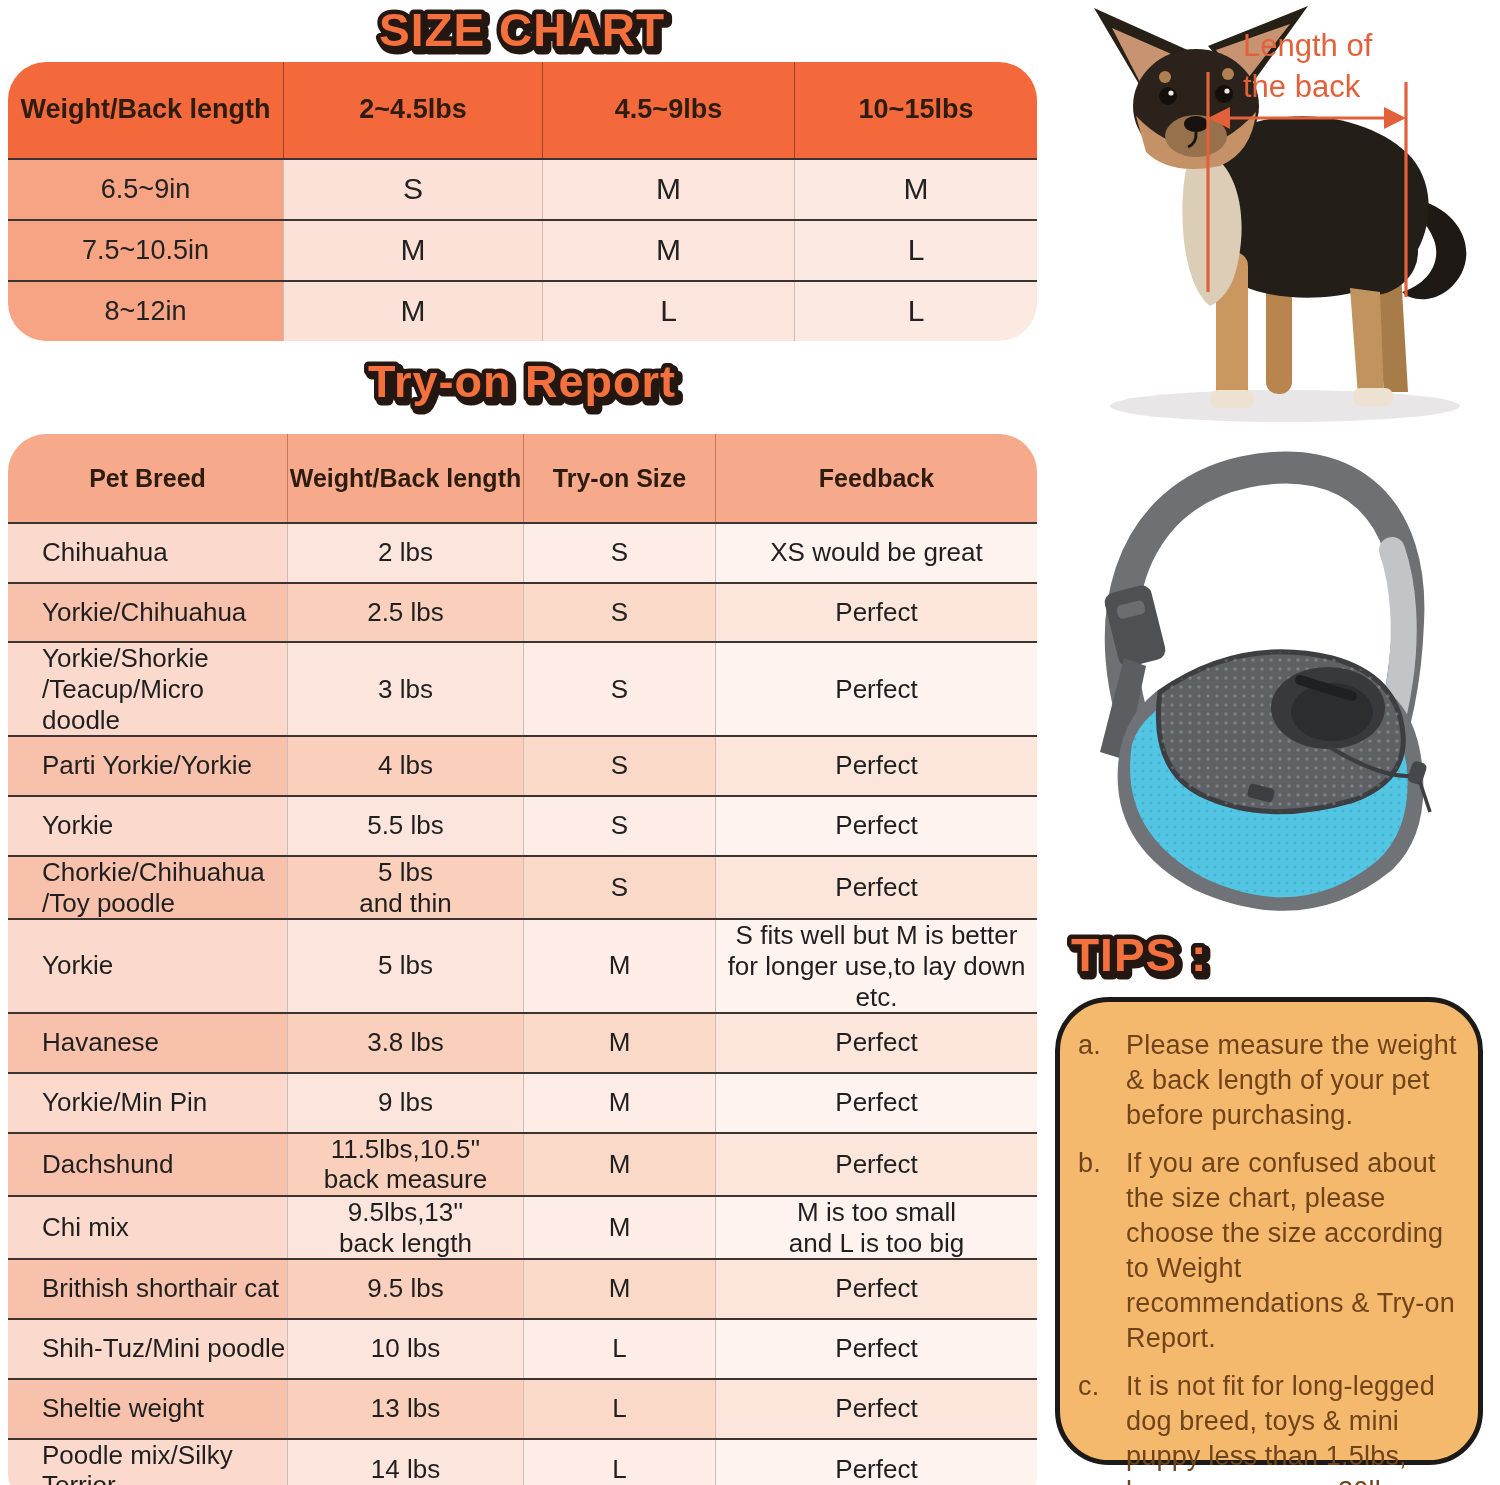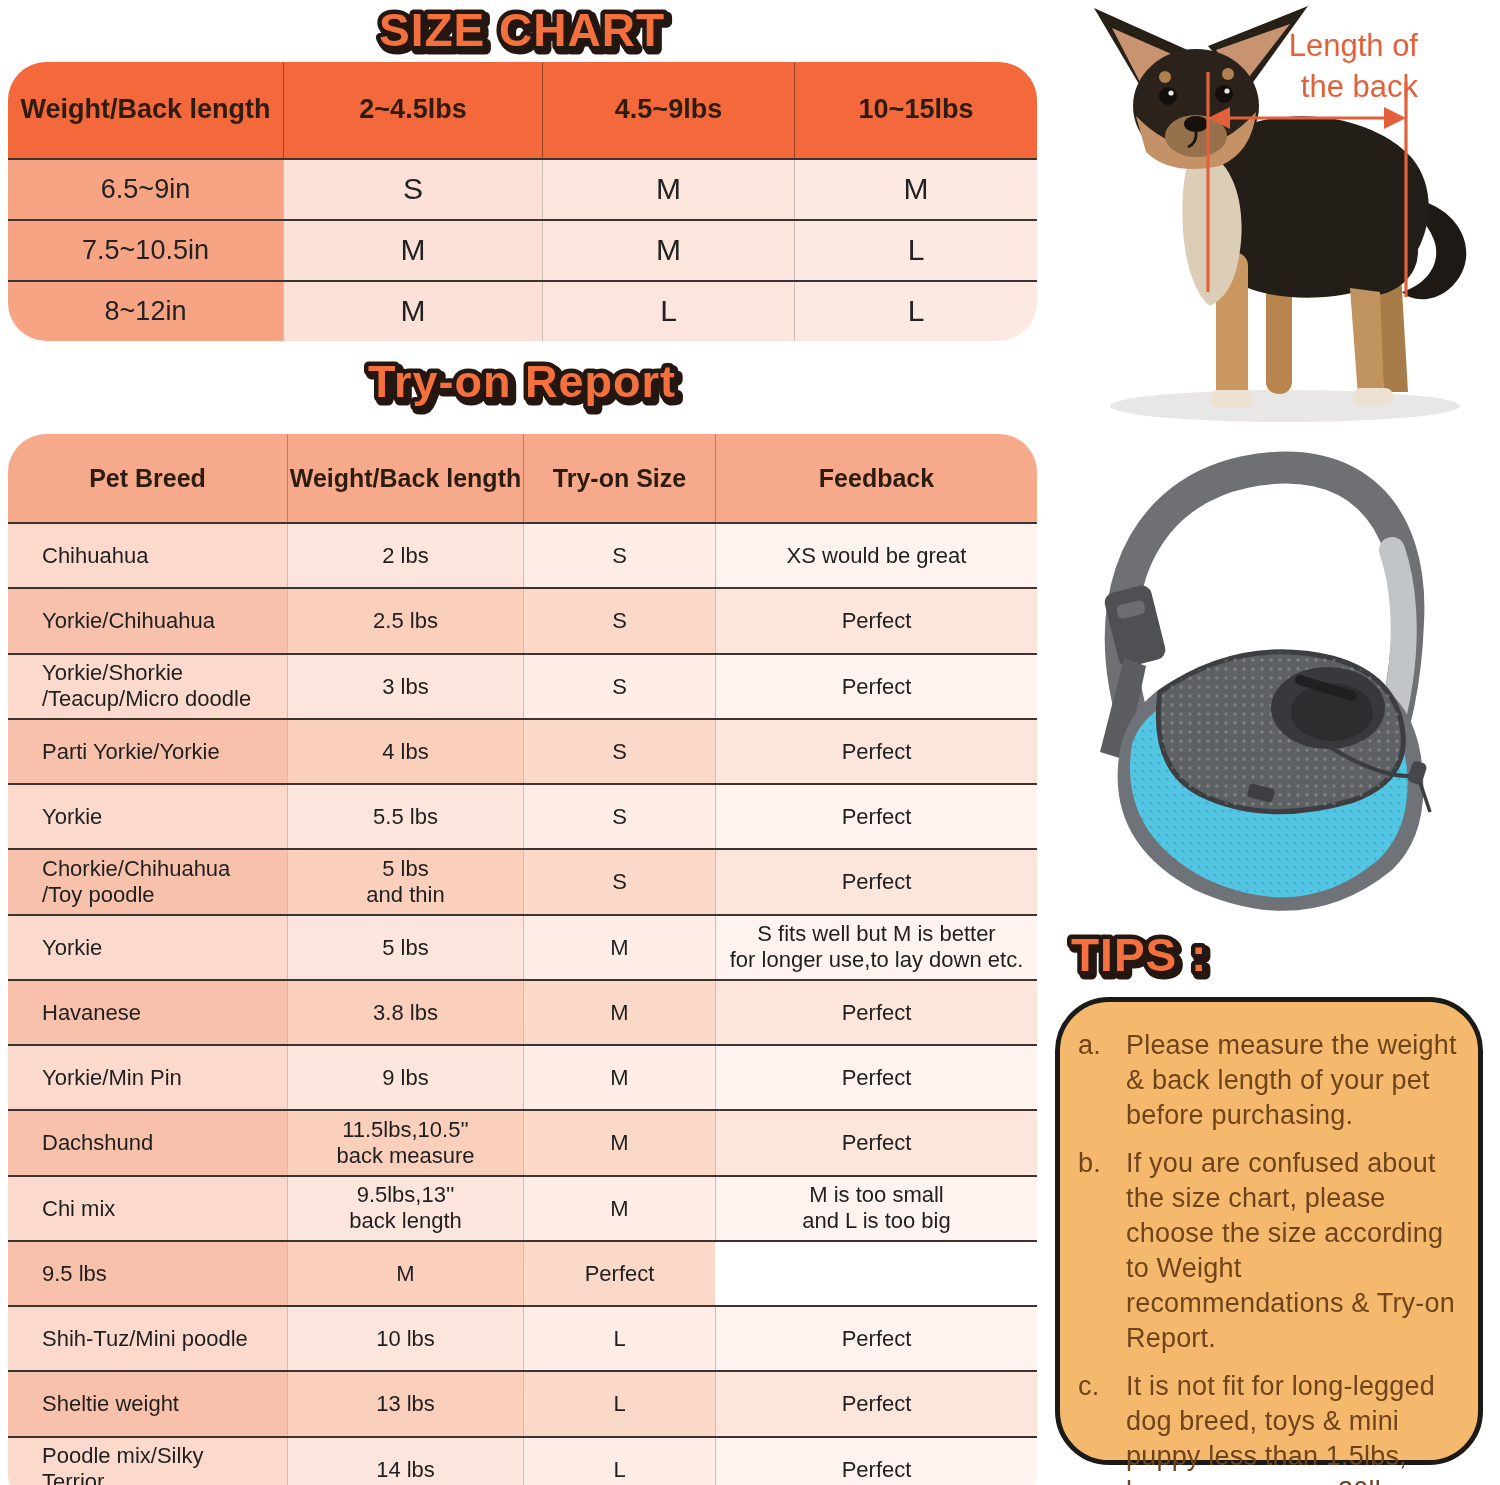--- a/index.html
+++ b/index.html
@@ -38,35 +38,35 @@
   .sc-row .cell:first-child{background:#F7A484;font-size:27px;}
   .sc-row .cell:nth-child(2){background:#FBE1D8;}
   .sc-row .cell:nth-child(3){background:#FCE5DD;}
   .sc-row .cell:nth-child(4){background:#FCE9E2;}
 
   
   .to-tbl{top:434px;height:1067px;border-radius:38px 38px 26px 26px;}
   .to-head{height:88px;grid-template-columns:279px 236px 192px 1fr;}
   .to-head .cell{background:#F7AA8B;font-size:25px;font-weight:700;color:#2e1c11;border-left-color:rgba(80,40,25,.35);}
   .to-row{grid-template-columns:279px 236px 192px 1fr;flex:1;}
-  .to-row .cell{font-size:22px;}
+  .to-row .cell{font-size:26px;}
   .to-row .cell:first-child{justify-content:flex-start;text-align:left;padding-left:34px;}
   .to-row.lt .cell:nth-child(1){background:#FBDACD;}
   .to-row.lt .cell:nth-child(2){background:#FCE5DC;}
   .to-row.lt .cell:nth-child(3){background:#FDEDE6;}
   .to-row.lt .cell:nth-child(4){background:#FEF3EF;}
   .to-row.dk .cell:nth-child(1){background:#F8C1AC;}
   .to-row.dk .cell:nth-child(2){background:#FACFBC;}
   .to-row.dk .cell:nth-child(3){background:#FBD9C9;}
   .to-row.dk .cell:nth-child(4){background:#FCE6DB;}
 
   
   .dog-svg{position:absolute;left:1050px;top:0;width:450px;height:430px;}
   .annotation{
-    position:absolute;left:1243px;top:26px;width:175px;text-align:right;
+    position:absolute;left:1243px;top:26px;width:175px;text-align:left;
     font-size:31px;line-height:1.32;color:#E2613B;
   }
 
   
   .carrier-svg{position:absolute;left:1060px;top:440px;width:420px;height:500px;}
 
   
   .tips-box{
     position:absolute;left:1055px;top:997px;width:428px;height:468px;
     background:#F5B96D;border:5px solid #1c1a16;border-radius:54px;
@@ -194,20 +194,21 @@
       </div>
       <div class="trow to-row lt">
         <div class="cell">Chi mix</div>
         <div class="cell ml">9.5lbs,13''
 back length</div>
         <div class="cell">M</div>
         <div class="cell ml">M is too small
 and L is too big</div>
       </div>
       <div class="trow to-row dk">
+        <div class="cell">Brithish shorthair cat</div>
         <div class="cell">9.5 lbs</div>
         <div class="cell">M</div>
         <div class="cell">Perfect</div>
       </div>
       <div class="trow to-row lt">
         <div class="cell">Shih-Tuz/Mini poodle</div>
         <div class="cell">10 lbs</div>
         <div class="cell">L</div>
         <div class="cell">Perfect</div>
       </div>

